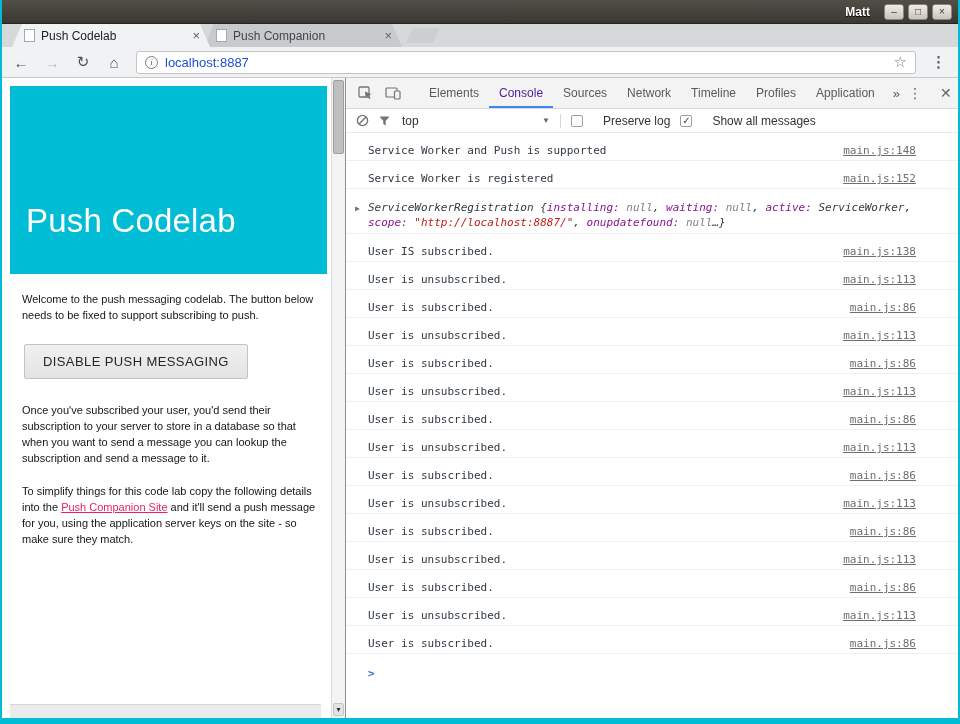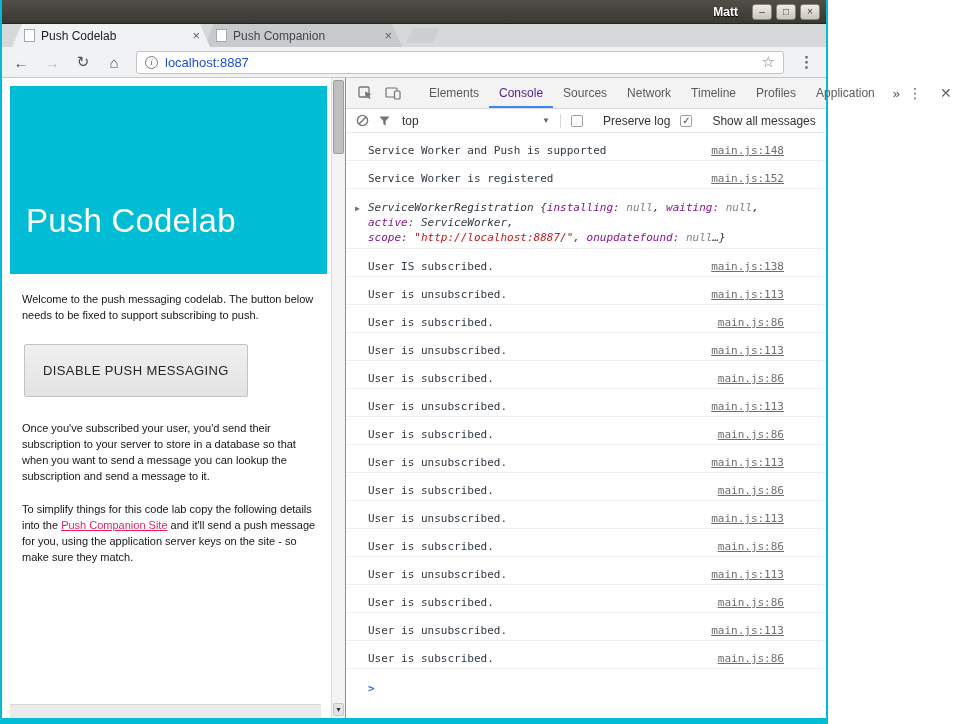--- a/index.html
+++ b/index.html
@@ -2,21 +2,21 @@
 <html><head>
 <meta charset="utf-8">
 <style>
   * { margin:0; padding:0; box-sizing:border-box; }
   :root{
     --cyan:#00bcd4; --pink:#e91e63; --blue:#4285f4;
     --prop:#881391; --str:#c41a16; --nul:#808080;
   }
   body { width:960px; height:724px; font-family:"Liberation Sans", sans-serif; background:#fff; overflow:hidden; }
 
-  .window { width:828px; height:724px; display:flex; flex-direction:column;
+  .window { width:960px; height:724px; display:flex; flex-direction:column;
     border-left:2px solid var(--cyan); border-right:2px solid var(--cyan); border-bottom:6px solid var(--cyan);
     background:#fff; }
 
   
   .titlebar { height:24px; flex:none; background:linear-gradient(#514d47,#3b3833);
     border-bottom:1px solid #27241f; display:flex; align-items:center; justify-content:flex-end;
     padding:0 6px; gap:4px; }
   .win-title { color:#fff; font-weight:bold; font-size:12px; margin-right:10px; text-shadow:0 1px 1px #000; }
   .win-btn { width:20px; height:16px; border:1px solid #89857d; border-radius:3px;
     background:linear-gradient(#efece7,#c9c5bd); color:#3f3b35; font-size:10px; line-height:13px; text-align:center; }
@@ -49,21 +49,21 @@
 
   
   .content { flex:1; display:flex; min-height:0; }
 
   
   .page-pane { width:343px; flex:none; display:flex; background:#fff; }
   .page-content { flex:1; position:relative; padding:8px 4px 0 8px; overflow:hidden; }
   .hero { height:188px; background:var(--cyan); display:flex; align-items:flex-end; padding:0 16px 34px 16px; }
   .hero h1 { color:#fff; font-size:33px; font-weight:400; letter-spacing:0.2px; }
   .page-content p { font-size:11px; line-height:16px; color:#161616; margin:17px 10px 17px 12px; }
-  .mdl-button { display:inline-block; margin:4px 0 6px 14px; padding:18px 18px;
+  .mdl-button { display:inline-block; margin:4px 0 6px 14px; padding:9px 18px;
     background:linear-gradient(#f0f0f0,#e3e3e3); border:1px solid #c3c3c3; border-radius:2px;
     font-family:inherit; font-size:13px; color:#262626; letter-spacing:0.4px; }
   .pink-link { color:var(--pink); text-decoration:underline; cursor:pointer; }
   .subscription-strip { position:absolute; left:8px; right:10px; bottom:0; height:14px;
     background:#ebebeb; border-top:1px solid #d6d6d6; }
 
   .page-scrollbar { width:14px; flex:none; background:#f3f3f3; border-left:1px solid #dcdcdc; position:relative; }
   .sb-thumb { position:absolute; top:2px; left:1px; right:1px; height:74px;
     background:#bdbfc1; border:1px solid #9b9da0; border-radius:2px; }
   .sb-down { position:absolute; bottom:2px; left:1px; right:1px; height:13px;

